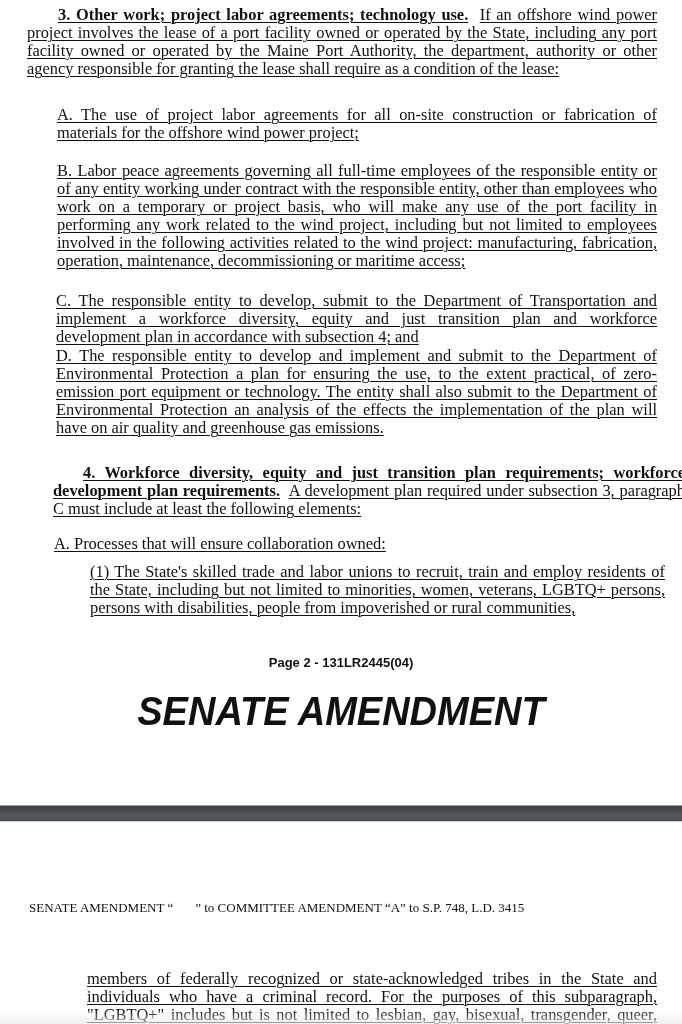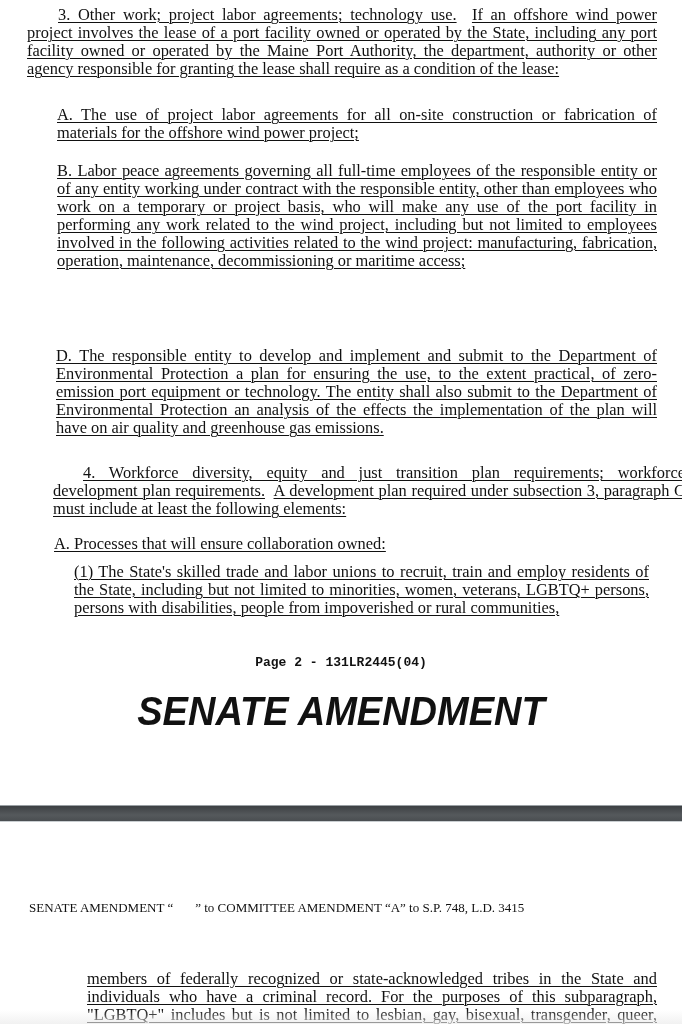--- a/index.html
+++ b/index.html
@@ -7,31 +7,31 @@
          font-family: "Liberation Serif", serif; color: #111; }
   .page { position: absolute; left: 0; width: 682px; background: #fff; }
   .page1 { top: 0; height: 805px; }
   .page2 { top: 822px; height: 202px; }
   .divider { position: absolute; left: 0; top: 805px; width: 682px; height: 17px;
              background: linear-gradient(#3d4043, #55595c 60%, #4a4e51);
              border-top: 1px solid #9aa0a4; border-bottom: 1px solid #c9ced1; box-sizing: border-box; }
   .para { position: absolute; font-size: 16.4px; line-height: 18px; text-align: justify;
           text-align-last: left; }
   .para .ul { text-decoration: underline; text-decoration-thickness: 1px; text-underline-offset: 2px; }
-  .para b { font-weight: normal; }
+  .para b { font-weight: bold; }
   .p3 { left: 27px; width: 630px; top: 6px; text-indent: 31px; }
   .pA { left: 57px; width: 600px; top: 106px; }
   .pB { left: 57px; width: 600px; top: 142px; margin-top: 20px; }
   .pC { left: 56px; width: 601px; top: 292px; }
   .pD { left: 56px; width: 601px; top: 347px; }
   .p4 { left: 25px; width: 632px; top: 464px; text-indent: 30px; margin-left: 28px; }
   .p4A { left: 54px; width: 603px; top: 535px; }
-  .p41 { left: 74px; width: 575px; top: 563px; }
+  .p41 { left: 90px; width: 575px; top: 563px; }
   .footer-page { position: absolute; top: 655px; left: 0; width: 682px; text-align: center;
-                 font-size: 13px; font-weight: bold; font-family: Liberation Mono, monospace; }
+                 font-size: 13px; font-weight: bold; font-family: Liberation Sans, sans-serif; }
   .stamp { position: absolute; top: 690px; left: 0; width: 682px; text-align: center;
            font-family: "Liberation Sans", sans-serif; font-weight: bold; font-style: italic;
            font-size: 38px; letter-spacing: 0px; transform: scaleY(1.05); }
   .running-head { position: absolute; top: 900px; left: 29px; font-size: 13px;
                   font-family: "Liberation Serif", serif; word-spacing: 0px; }
   .running-head .gap { display: inline-block; width: 22px; }
   .pCont { left: 87px; width: 570px; top: 934px; margin-top: 36px; }
   .fade { position: absolute; left: 0; top: 1010px; width: 682px; height: 14px;
           background: linear-gradient(rgba(245,245,245,0), rgba(235,235,235,0.7)); }
 </style>
@@ -41,20 +41,23 @@
 <div class="page page1">
   <div class="para p3">
     <span class="ul"><b>3.  Other work; project labor agreements; technology use.</b></span>&nbsp;
     <span class="ul">If an offshore wind power project involves the lease of a port facility owned or operated by the State, including any port facility owned or operated by the Maine Port Authority, the department, authority or other agency responsible for granting the lease shall require as a condition of the lease:</span>
   </div>
   <div class="para pA">
     <span class="ul">A. The use of project labor agreements for all on-site construction or fabrication of materials for the offshore wind power project;</span>
   </div>
   <div class="para pB">
     <span class="ul">B. Labor peace agreements governing all full-time employees of the responsible entity or of any entity working under contract with the responsible entity, other than employees who work on a temporary or project basis, who will make any use of the port facility in performing any work related to the wind project, including but not limited to employees involved in the following activities related to the wind project: manufacturing, fabrication, operation, maintenance, decommissioning or maritime access;</span>
+  </div>
+  <div class="para pC">
+    <span class="ul">C. The responsible entity to develop, submit to the Department of Transportation and implement a workforce diversity, equity and just transition plan and workforce development plan in accordance with subsection 4; and</span>
   </div>
   <div class="para pD">
     <span class="ul">D. The responsible entity to develop and implement and submit to the Department of Environmental Protection a plan for ensuring the use, to the extent practical, of zero-emission port equipment or technology.  The entity shall also submit to the Department of Environmental Protection an analysis of the effects the implementation of the plan will have on air quality and greenhouse gas emissions.</span>
   </div>
   <div class="para p4">
     <span class="ul"><b>4.  Workforce diversity, equity and just transition plan requirements; workforce development plan requirements.</b></span>&nbsp;
     <span class="ul">A development plan required under subsection 3, paragraph C must include at least the following elements:</span>
   </div>
   <div class="para p4A">
     <span class="ul">A. Processes that will ensure collaboration owned:</span>

